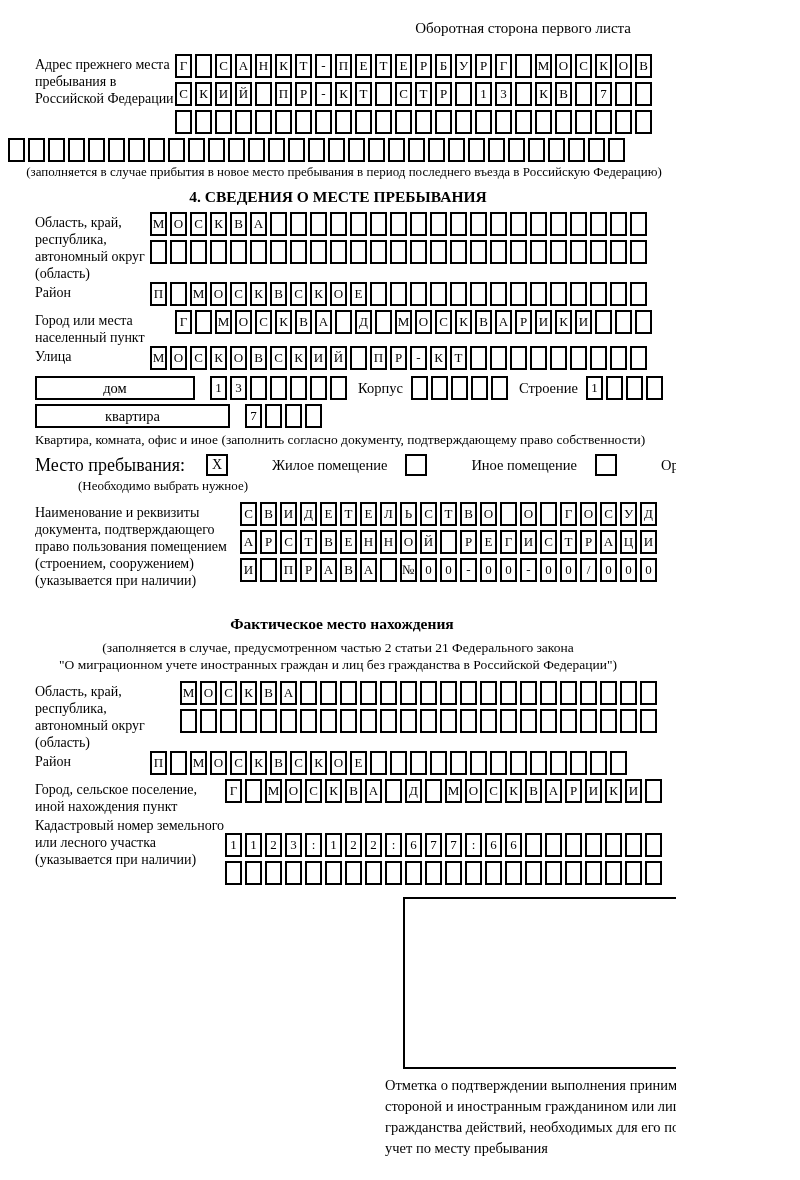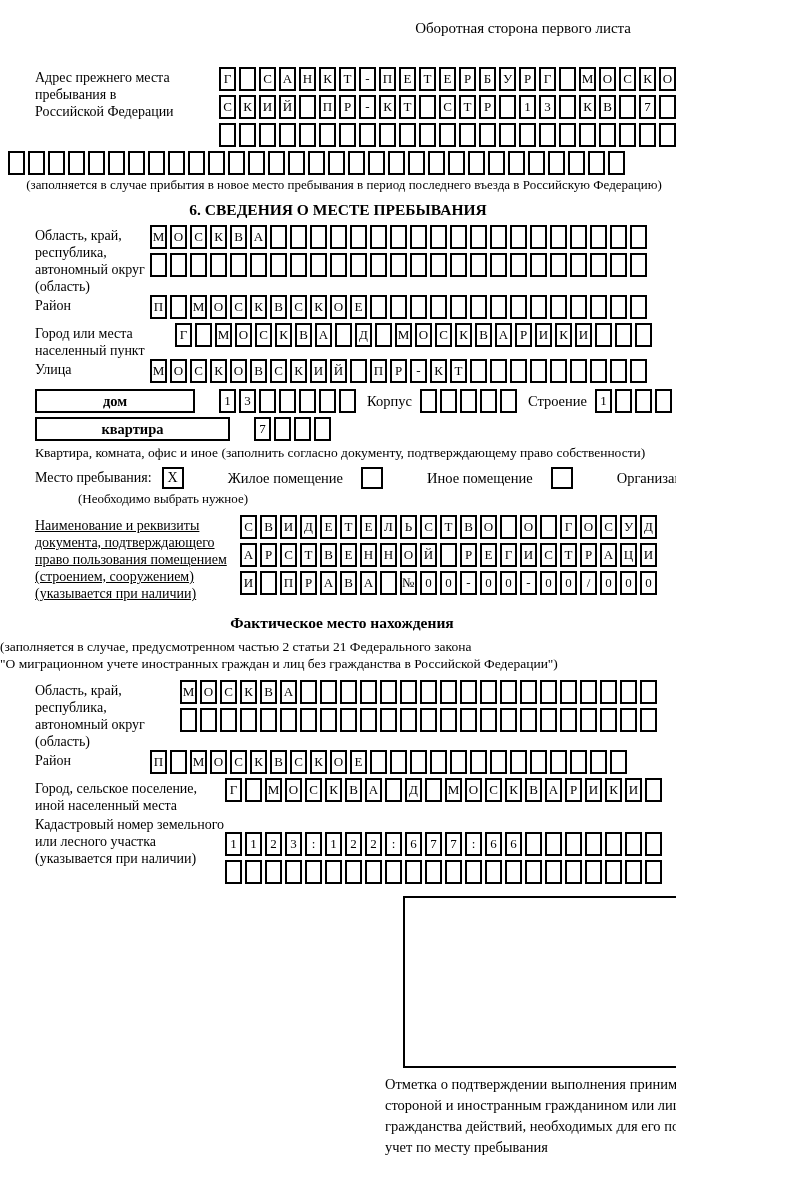--- a/index.html
+++ b/index.html
@@ -8,52 +8,52 @@
   .page { width: 676px; height: 1180px; overflow: hidden; background: #fff; }
 
   .header-note { padding: 20px 45px 0 0; text-align: right; font-size: 15px; }
 
   .frow { display: flex; align-items: flex-start; padding-left: 35px; }
   .flabel { font-size: 14px; line-height: 17px; padding-top: 2px; flex: none; }
   .w115 { width: 115px; }
   .w140 { width: 140px; }
   .w145 { width: 145px; }
   .w190 { width: 190px; }
-  .w205 { width: 205px; text-decoration: underline; }
+  .w205 { width: 205px; }
 
   .rows { flex: none; }
   .cellrow { display: flex; margin-bottom: 4px; }
   .cell { flex: none; width: 17px; height: 24px; border: 2px solid #000; margin-right: 3px;
           text-align: center; font-size: 13px; line-height: 20px; }
 
-  .prev-block { margin-top: 30px; gap: 44px; }
+  .prev-block { margin-top: 17px; }
   .fullrow { padding-left: 8px; margin-bottom: 0; }
   .note-center { text-align: center; font-size: 13px; margin: 2px 0 6px 12px; }
   .sec-title { text-align: center; font-weight: bold; font-size: 15.5px; margin: 8px 0 6px 0; }
 
   .house-row { margin-top: 2px; }
   .labelbox { border: 2px solid #000; height: 24px; display: flex; align-items: center;
-              justify-content: center; font-size: 14.5px; flex: none; margin-right: 24px; font-weight: bold; }
+              justify-content: center; font-size: 14.5px; flex: none; margin-right: 15px; }
   .box160 { width: 160px; }
   .box195 { width: 195px; text-align: right; }
   .inline-label { font-size: 14.5px; line-height: 24px; padding: 0 8px; flex: none; }
 
   .note-left { font-size: 13.5px; margin: 0 0 6px 35px; }
 
   .stay-row { margin-top: 4px; align-items: center; }
-  .stay-label { font-size: 14px; margin-right: 10px; flex: none; }
+  .stay-label { font-size: 18px; margin-right: 21px; flex: none; }
   .checkbox { width: 22px; height: 22px; border: 2px solid #000; text-align: center;
               font-size: 14px; line-height: 18px; flex: none; margin-right: 12px; }
   .stay-opt-label { font-size: 14.5px; margin-right: 18px; flex: none; margin-left: 32px; }
   .stay-note { font-size: 13px; margin: 2px 0 8px 78px; }
 
   .doc-block { margin-top: 2px; }
 
-  .actual-title { text-align: center; font-weight: bold; font-size: 15.5px; margin: 12px 0 6px 0; padding-left: 8px; }
-  .actual-note { font-size: 13.5px; line-height: 17px; }
+  .actual-title { text-align: center; font-weight: bold; font-size: 15.5px; margin: 26px 0 6px 0; padding-left: 8px; }
+  .actual-note { text-align: center; font-size: 13.5px; line-height: 17px; }
   .actual-note.last { margin-bottom: 8px; }
 
   .cad-rows { margin-top: 18px; }
 
   .confirm-wrap { margin: 8px 0 0 385px; width: 395px; }
   .confirm-box { width: 360px; height: 172px; border: 2px solid #000; margin: 0 auto; }
   .confirm-caption { margin-top: 6px; font-size: 14.5px; line-height: 1.45; text-align: left; }
 </style>
 </head>
 <body>
@@ -173,21 +173,21 @@
       <span class="cell"></span>
       <span class="cell"></span>
       <span class="cell"></span>
       <span class="cell"></span>
       <span class="cell"></span>
       <span class="cell"></span>
       <span class="cell"></span>
     </div>
   <div class="note-center">(заполняется в случае прибытия в новое место пребывания в период последнего въезда в Российскую Федерацию)</div>
 
-  <div class="sec-title">6. СВЕДЕНИЯ О МЕСТЕ ПРЕБЫВАНИЯ</div>
+  <div class="sec-title">4. СВЕДЕНИЯ О МЕСТЕ ПРЕБЫВАНИЯ</div>
 
   <div class="frow">
     <div class="flabel w115">Область, край, республика, автономный округ (область)</div>
     <div class="rows">
       <div class="cellrow">
           <span class="cell">М</span>
           <span class="cell">О</span>
           <span class="cell">С</span>
           <span class="cell">К</span>
           <span class="cell">В</span>
@@ -549,21 +549,21 @@
         <span class="cell"></span>
         <span class="cell"></span>
         <span class="cell"></span>
         <span class="cell"></span>
         <span class="cell"></span>
         <span class="cell"></span>
       </div>
   </div>
 
   <div class="frow">
-    <div class="flabel w190">Город, сельское поселение, иной населенный места</div>
+    <div class="flabel w190">Город, сельское поселение, иной нахождения пункт</div>
     <div class="cellrow">
         <span class="cell">Г</span>
         <span class="cell"></span>
         <span class="cell">М</span>
         <span class="cell">О</span>
         <span class="cell">С</span>
         <span class="cell">К</span>
         <span class="cell">В</span>
         <span class="cell">А</span>
         <span class="cell"></span>

